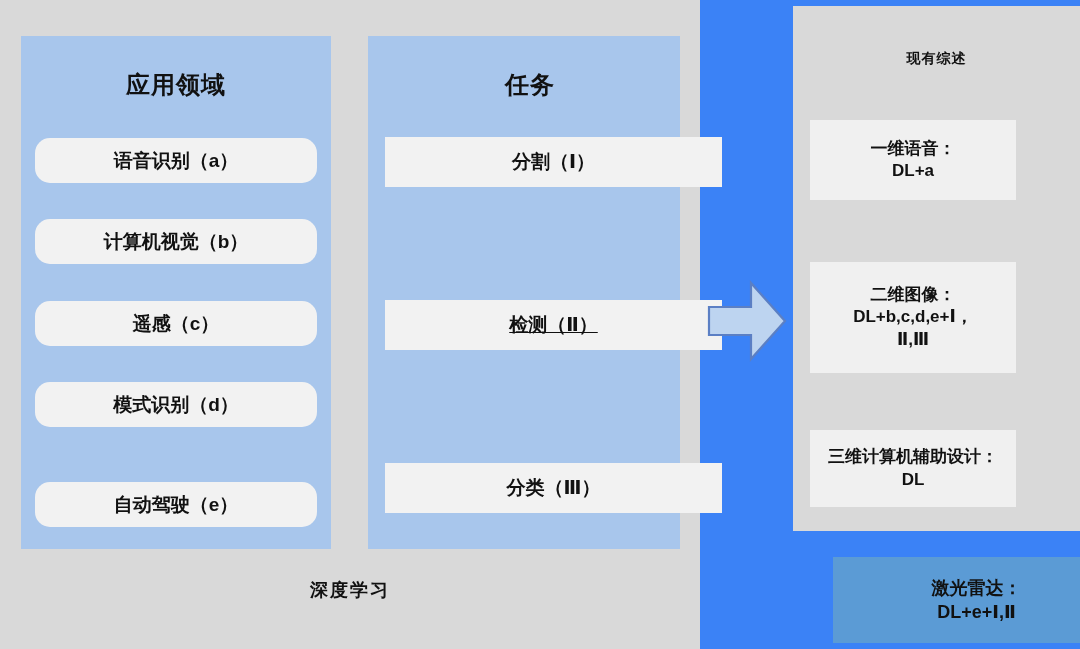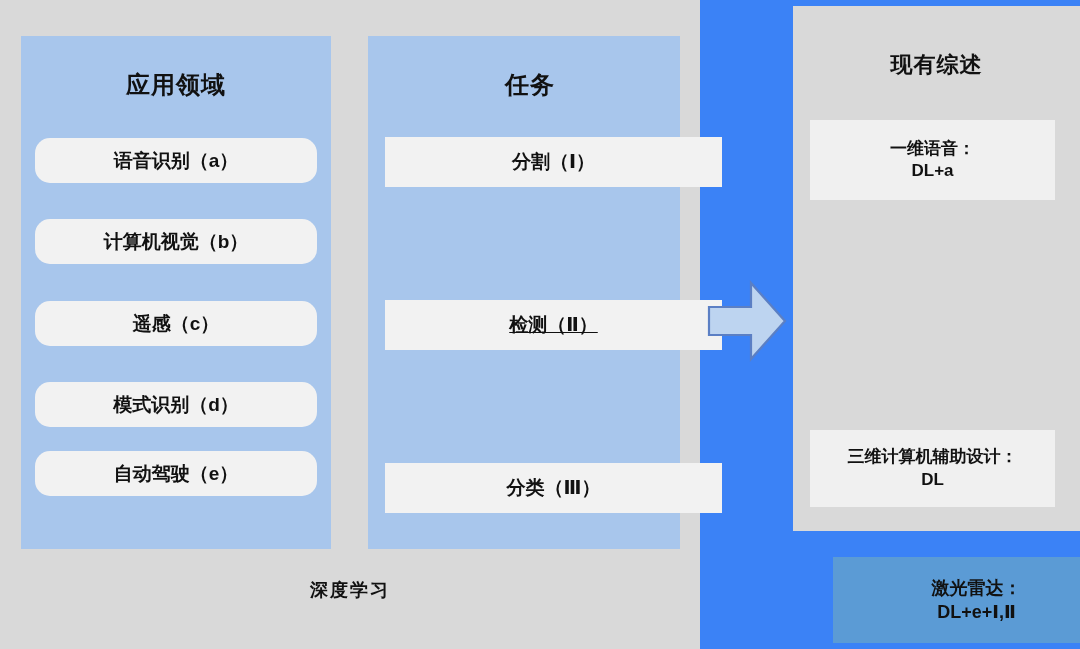--- a/index.html
+++ b/index.html
@@ -63,21 +63,21 @@
     box-sizing: border-box;
     white-space: nowrap;
   }
   #col-domain .chip { left: 14px; width: 282px; height: 45px; border-radius: 15px; }
   #col-task   .chip { left: 17px; width: 337px; height: 50px; }
 
   #chip-domain-0 { top: 102px; }
   #chip-domain-1 { top: 183px; }
   #chip-domain-2 { top: 265px; }
   #chip-domain-3 { top: 346px; }
-  #chip-domain-4 { top: 415px; }
+  #chip-domain-4 { top: 446px; }
 
   #chip-task-0 { top: 101px; }
   #chip-task-1 { top: 264px; text-decoration: underline; }
   #chip-task-2 { top: 427px; }
 
   
   #deep-learning-caption {
     position: absolute;
     left: 0px;
     top: 578px;
@@ -98,29 +98,29 @@
     height: 84px;
   }
 
   
   #right-panel-title {
     position: absolute;
     left: 0;
     right: 0;
     top: 44px;
     text-align: center;
-    font-size: 22px;
+    font-size: 14px;
     font-weight: bold;
     color: #111111;
     letter-spacing: 1px;
   }
   .survey-card {
     position: absolute;
     left: 17px;
-    width: 245px;
+    width: 206px;
     background: #f0f0f0;
     display: flex;
     flex-direction: column;
     align-items: center;
     justify-content: center;
     text-align: center;
     font-size: 17px;
     font-weight: bold;
     color: #111111;
     line-height: 1.32;
@@ -187,20 +187,25 @@
   </div>
 
   <div id="right-panel" class="panel-gray">
     <div id="right-panel-title">现有综述</div>
 
     <div id="survey-card-0" class="survey-card">
       <span class="card-line">一维语音：</span>
       <span class="card-line">DL+a</span>
     </div>
 
+    <div id="survey-card-1" class="survey-card">
+      <span class="card-line">二维图像：</span>
+      <span class="card-line">DL+b,c,d,e+Ⅰ，</span>
+      <span class="card-line">Ⅱ,Ⅲ</span>
+    </div>
 
     <div id="survey-card-2" class="survey-card">
       <span class="card-line">三维计算机辅助设计：</span>
       <span class="card-line">DL</span>
     </div>
   </div>
 
   <div id="lidar-card">
     <span class="card-line">激光雷达：</span>
     <span class="card-line">DL+e+Ⅰ,Ⅱ</span>

